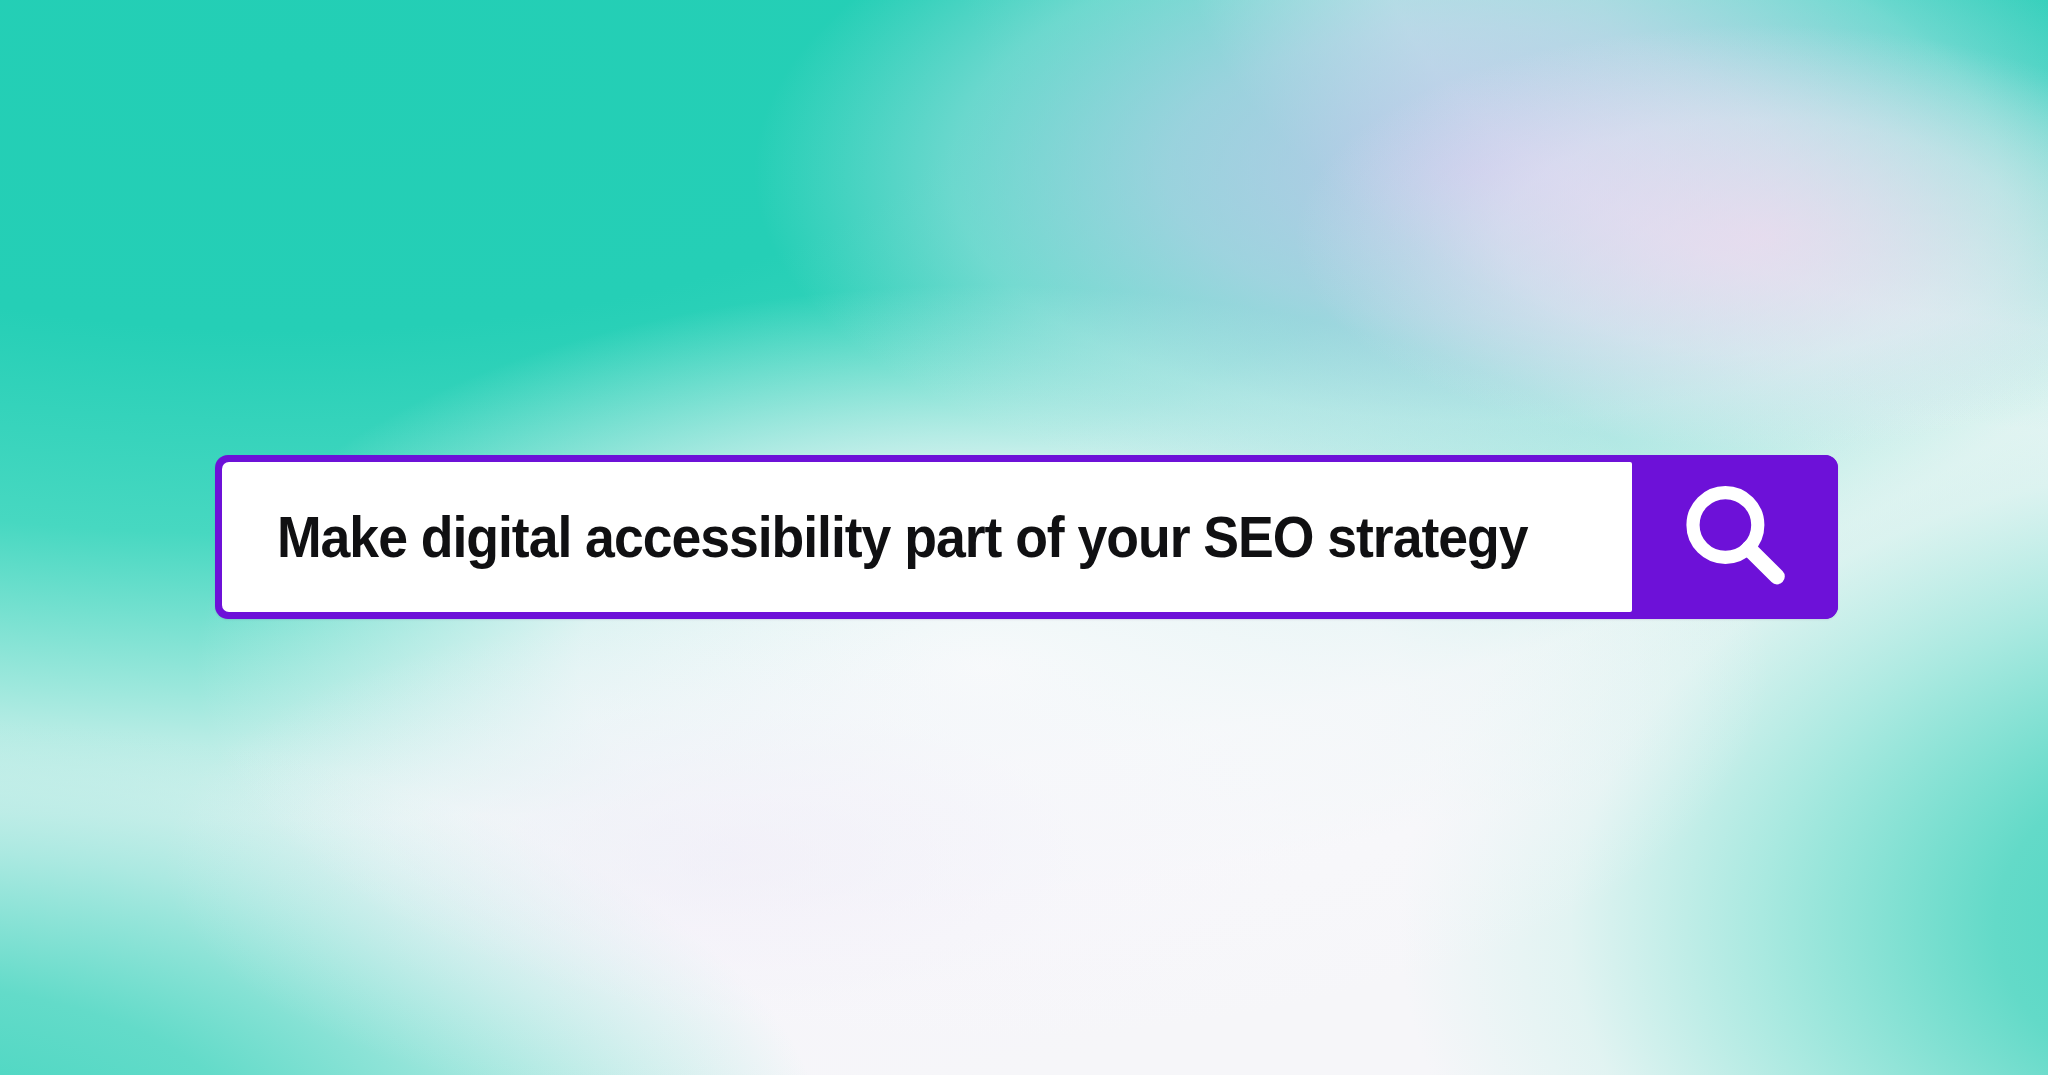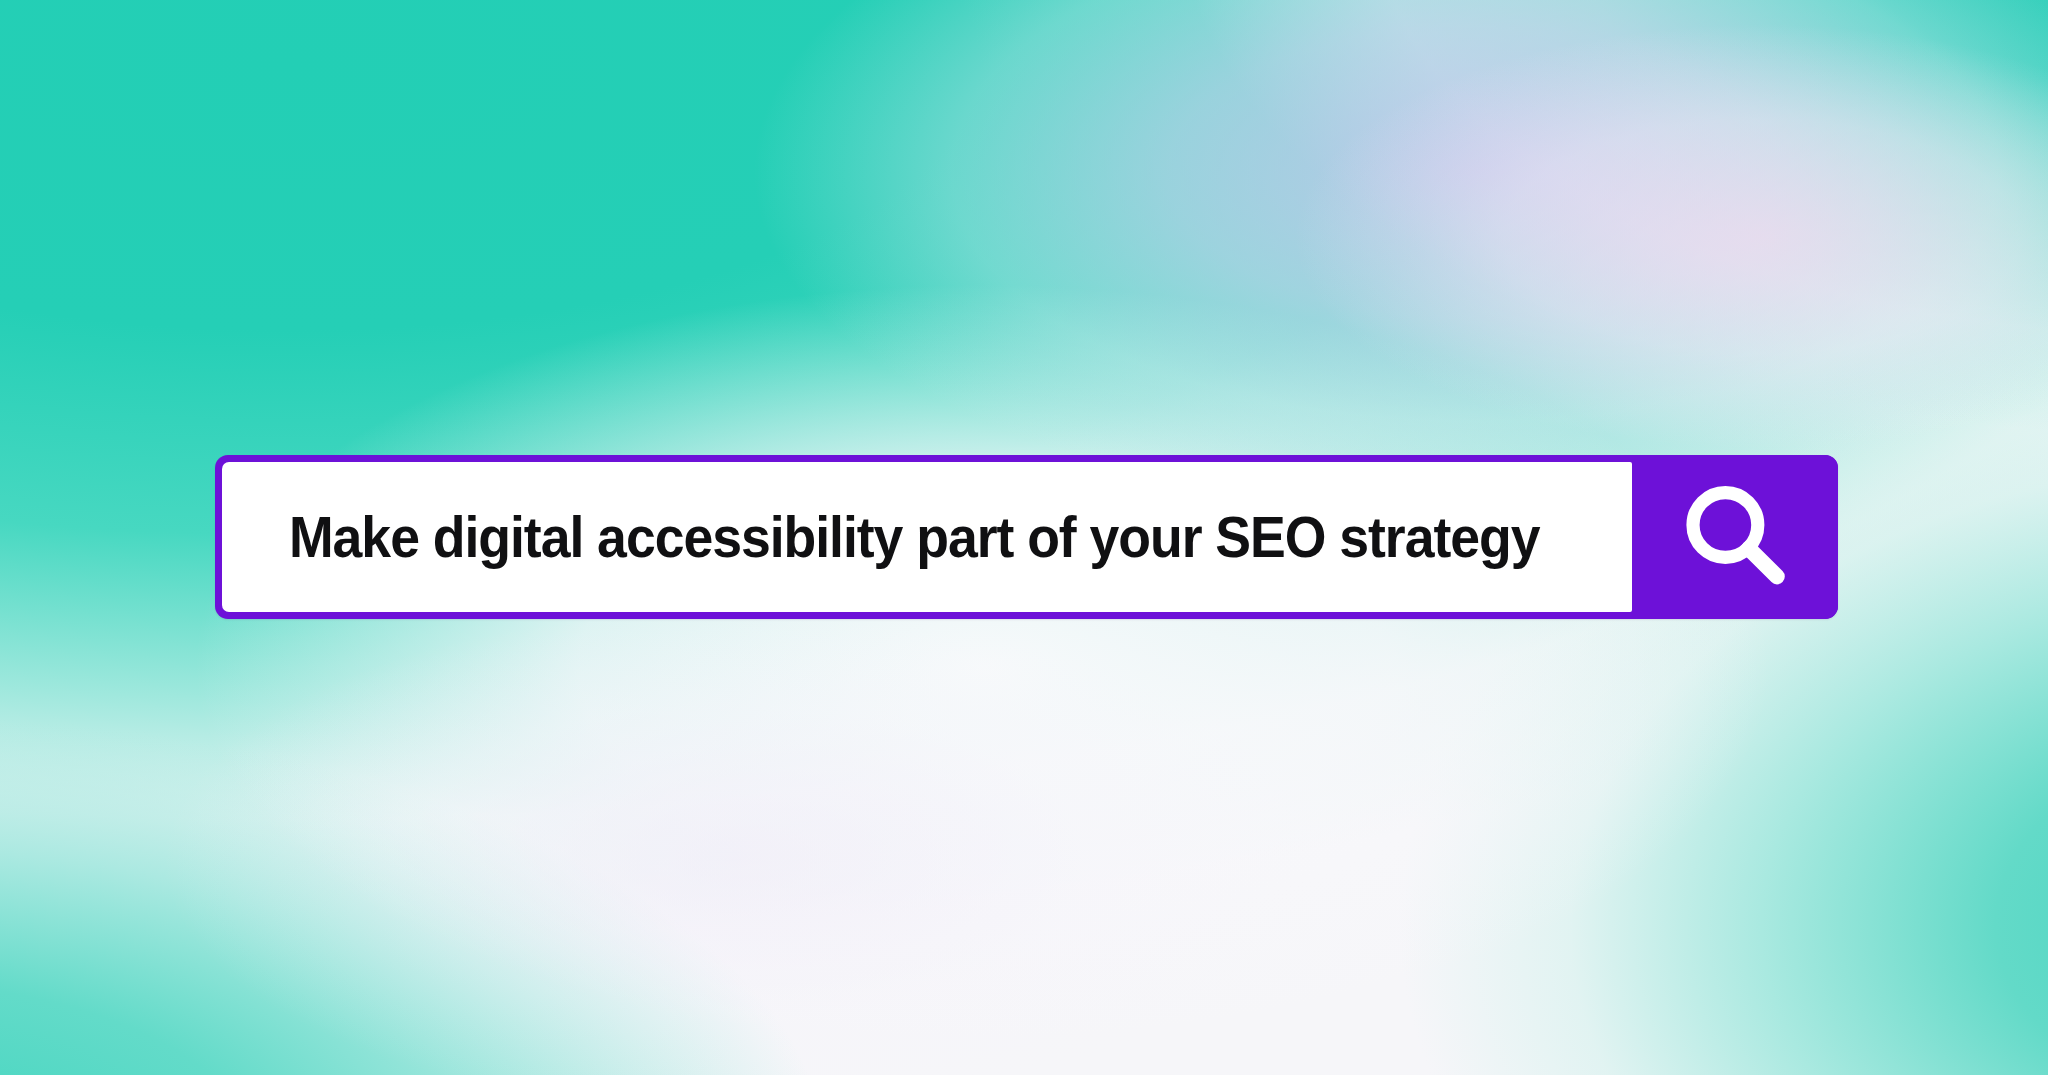--- a/index.html
+++ b/index.html
@@ -131,21 +131,20 @@
   }
 
   .search-field {
     flex: 1 1 auto;
     margin: 7px 0 7px 7px;
     background: #ffffff;
     border-radius: 7px 2px 2px 7px;
     display: flex;
     align-items: center;
     overflow: hidden;
-    justify-content: center;
   }
 
   .search-input-text {
     margin-left: 55px;
     font-family: "Liberation Sans", sans-serif;
     font-size: 57px;
     font-weight: 700;
     letter-spacing: -1.1px;
     color: #101012;
     white-space: nowrap;

